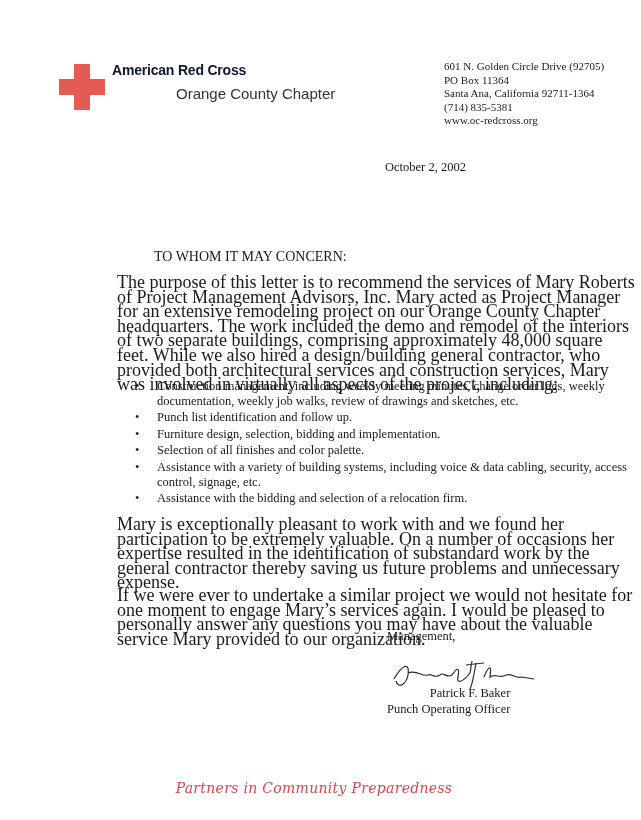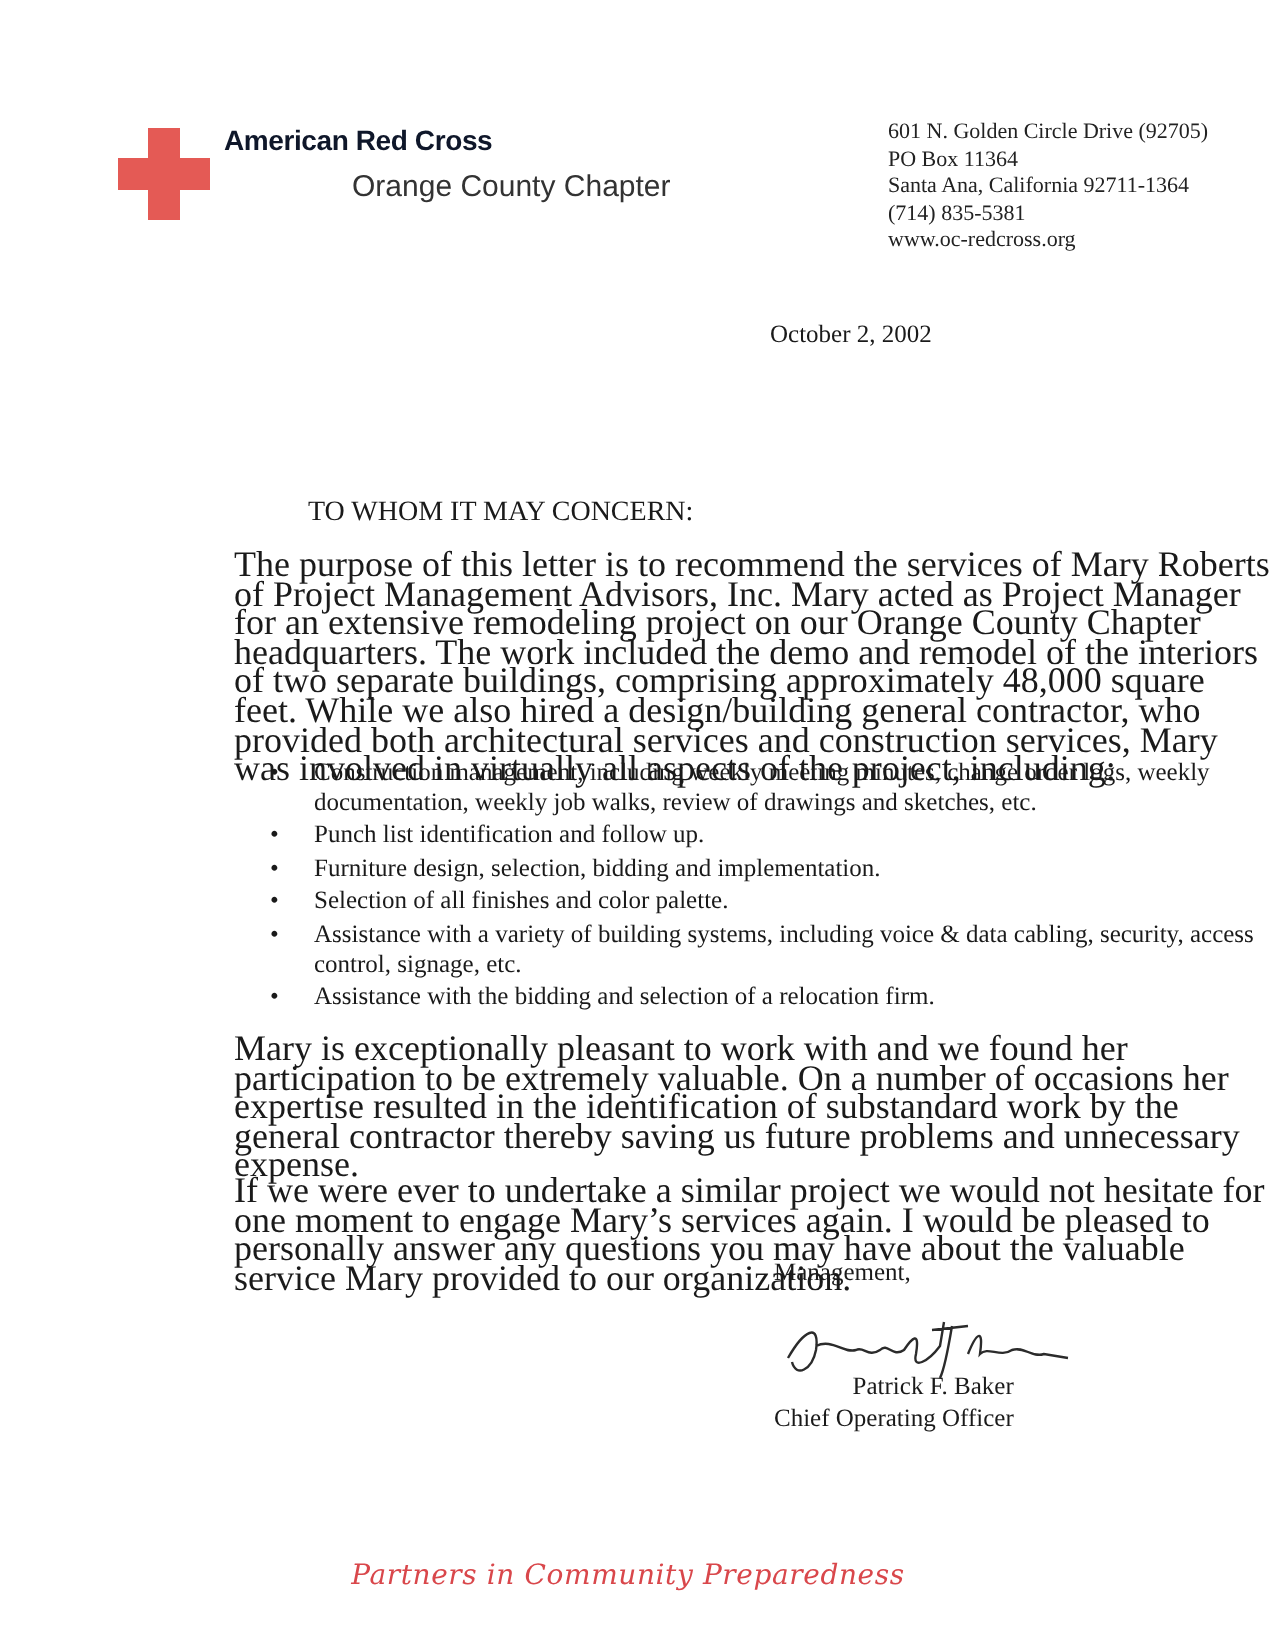--- a/index.html
+++ b/index.html
@@ -60,16 +60,16 @@
 
 <div class="para p2">Mary is exceptionally pleasant to work with and we found her participation to be extremely valuable.  On a number of occasions her expertise resulted in the identification of substandard work by the general contractor thereby saving us future problems and unnecessary expense.</div>
 <div class="para p3">If we were ever to undertake a similar project we would not hesitate for one moment to engage Mary’s services again.  I would be pleased to personally answer any questions you may have about the valuable service Mary provided to our organization.</div>
 
 <div class="closing">Management,</div>
 <svg class="signature" viewBox="0 0 150 40">
   <path d="M6 24 C 14 10, 22 6, 20 20 C 18 30, 10 34, 8 26 M20 18 C 28 14, 34 22, 40 20 C 44 18, 46 24, 52 20 C 56 16, 58 24, 64 20 C 68 14, 72 10, 70 22 C 68 30, 76 26, 82 18 L 84 6 M78 10 L 96 8 M88 8 C 86 20, 84 30, 82 34 M96 22 C 100 12, 104 8, 102 22 C 106 18, 112 24, 118 20 C 124 18, 128 24, 134 22 L 146 24" fill="none" stroke="#2b2b2b" stroke-width="1.2"></path>
 </svg>
 <div class="signer">
   <div>Patrick F. Baker</div>
-  <div>Chief Operating Officer</div>
+  <div>Punch Operating Officer</div>
 </div>
 
 <div class="tagline">Partners in Community Preparedness</div>
 
 </body></html>

